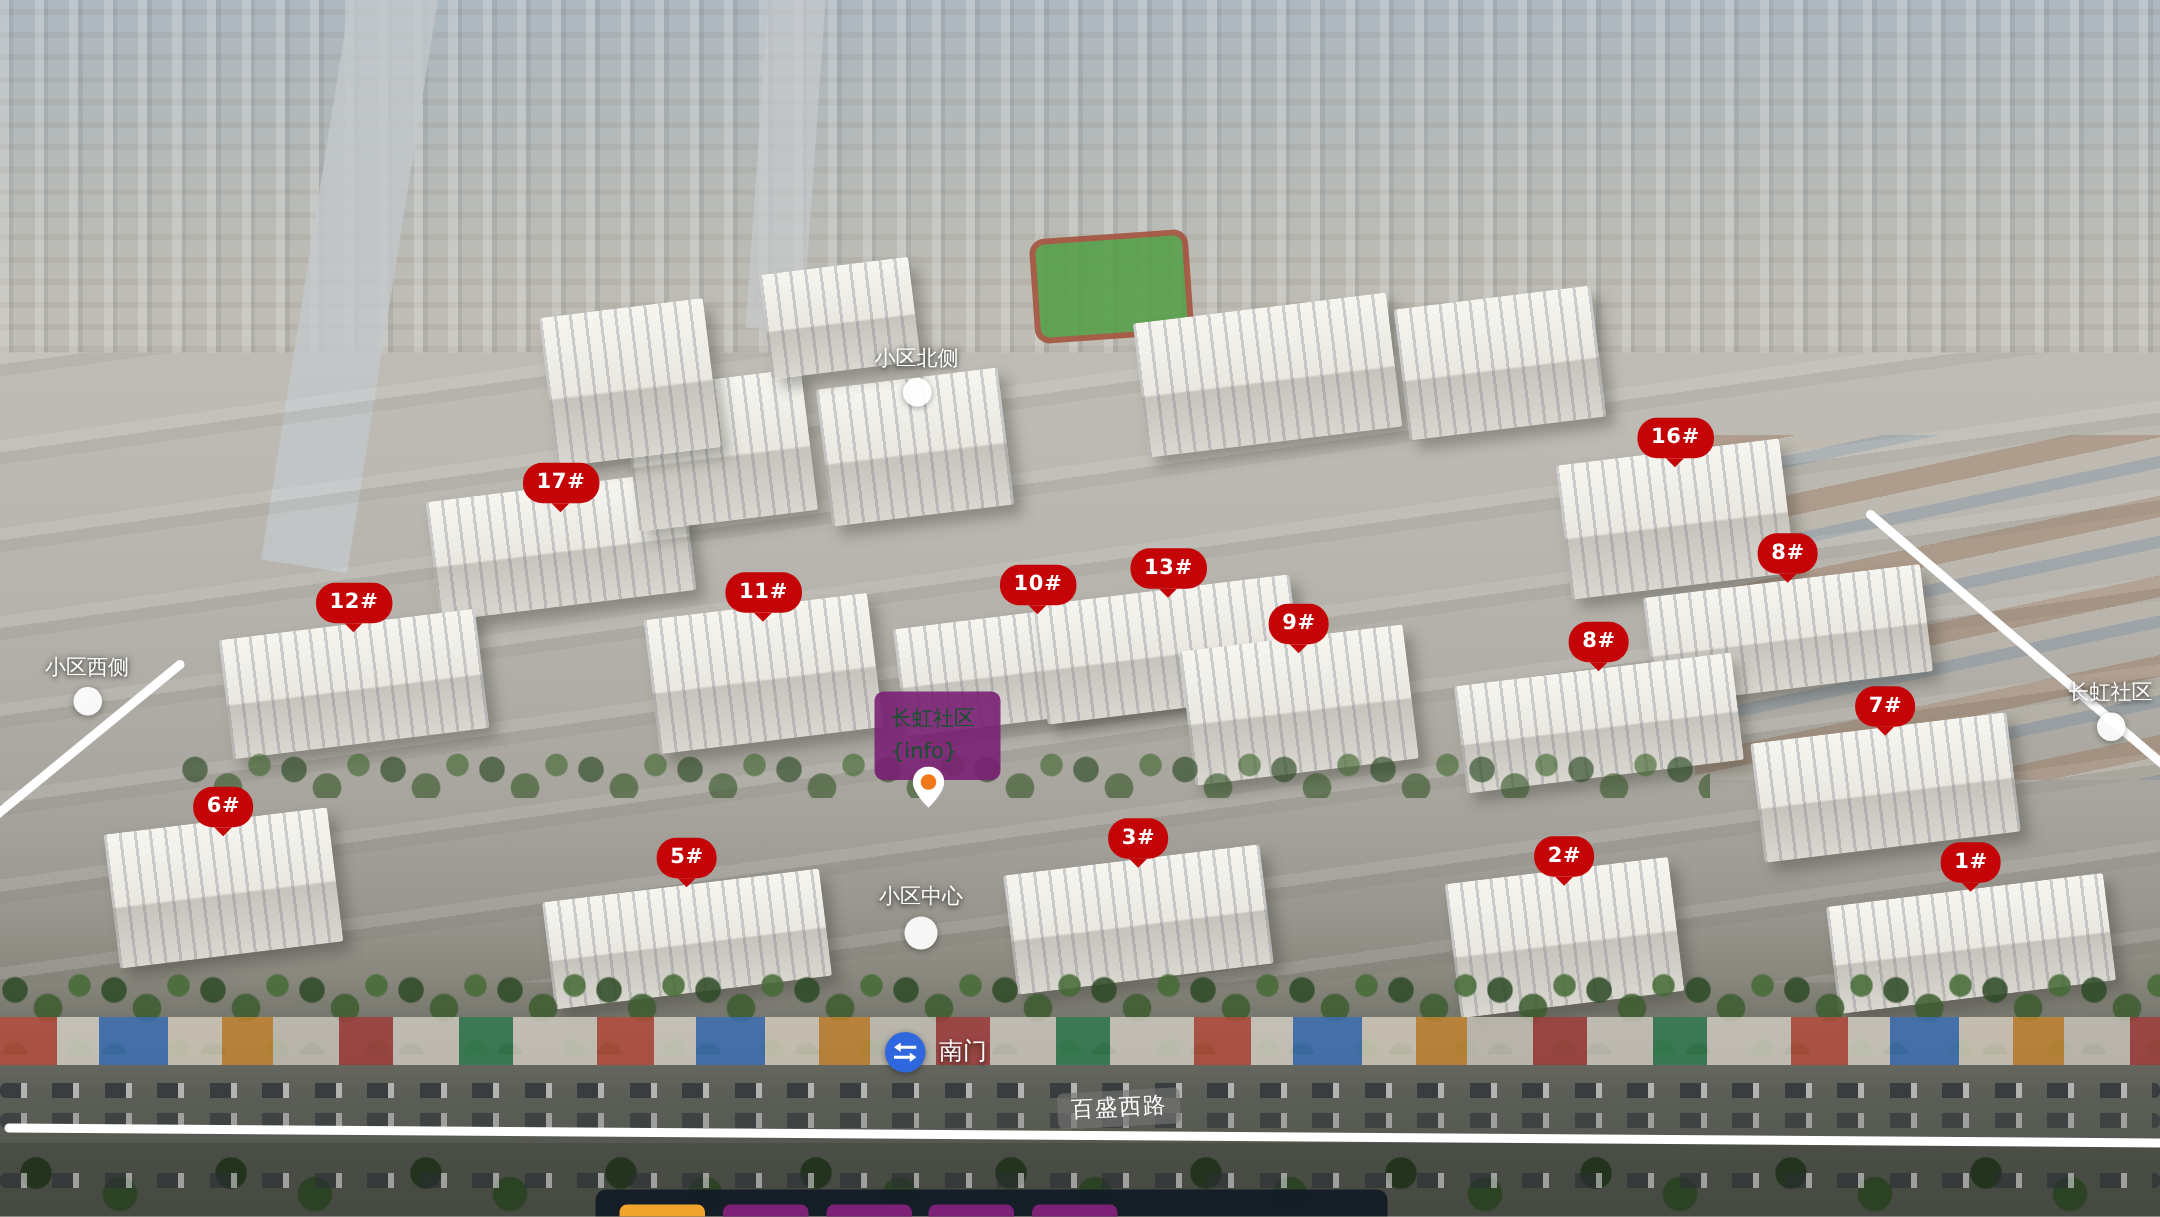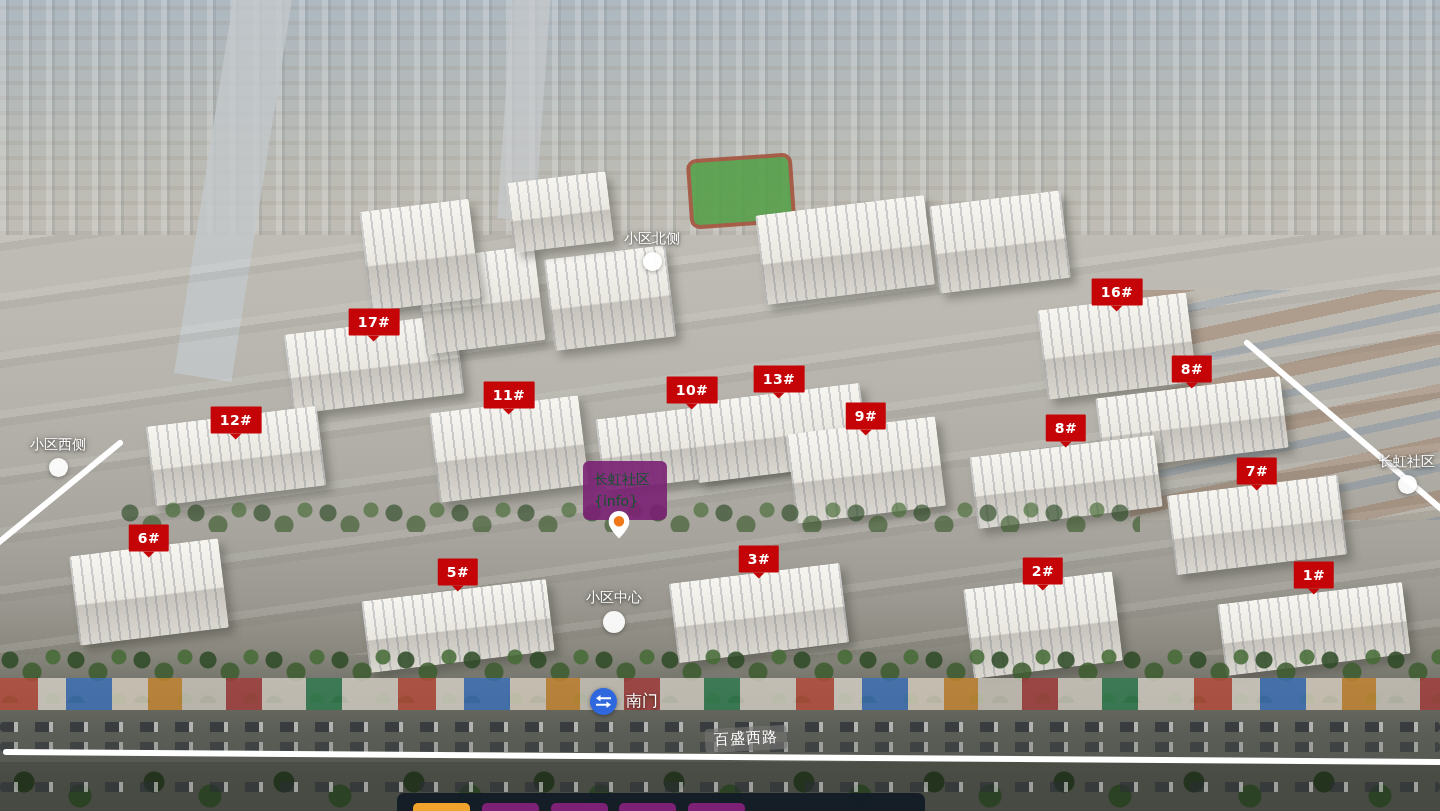--- a/index.html
+++ b/index.html
@@ -53,21 +53,21 @@
   .cars.r3{left:0;top:782px;width:1440px;opacity:.6}
   .lot-bottom{position:absolute;left:0;top:762px;width:1440px;height:49px;
     background:
       radial-gradient(circle at 24px 20px,#23331d 0 10px,transparent 11px),
       radial-gradient(circle at 80px 34px,#2c4224 0 11px,transparent 12px);
     background-size:130px 49px;background-color:rgba(60,64,55,.45);}
   
   .boundary{position:absolute;inset:0;pointer-events:none}
   
   .badge{position:absolute;transform:translate(-50%,-50%);background:#c50408;color:#fff;
-    font-size:14px;font-weight:bold;line-height:1;padding:6px 9px 7px;border-radius:1px;
+    font-size:14px;font-weight:bold;line-height:1;padding:6px 9px 7px;border-radius:13px;
     letter-spacing:.5px;cursor:pointer;white-space:nowrap;}
   .badge::after{content:"";position:absolute;left:50%;top:100%;transform:translateX(-50%);
     border:6px solid transparent;border-top-color:#c50408;border-bottom-width:0;}
   .hotspot{position:absolute;transform:translate(-50%,0);text-align:center;cursor:pointer}
   .hotspot .hs-label{color:#fff;font-size:14px;white-space:nowrap;
     text-shadow:0 1px 3px rgba(0,0,0,.65),0 0 6px rgba(0,0,0,.4);}
   .hotspot .hs-circle{width:19px;height:19px;border-radius:50%;background:rgba(255,255,255,.92);
     margin:4px auto 0;box-shadow:0 1px 4px rgba(0,0,0,.35);}
   .hotspot.center .hs-circle{width:22px;height:22px}
   .gate{position:absolute;display:flex;align-items:center;gap:9px;cursor:pointer}
@@ -161,33 +161,33 @@
     <div class="thumb" style="left: 413px; background: rgb(240, 164, 44);"></div>
     <div class="thumb" style="left: 482px; background: rgb(125, 33, 119);"></div>
     <div class="thumb" style="left: 551px; background: rgb(125, 33, 119);"></div>
     <div class="thumb" style="left: 619px; background: rgb(125, 33, 119);"></div>
     <div class="thumb" style="left: 688px; background: rgb(125, 33, 119);"></div>
   </div>
 
 <div class="badge" style="left: 374px; top: 322px;">17#</div>
 <div class="badge" style="left: 1117px; top: 292px;">16#</div>
 <div class="badge" style="left: 1192px; top: 369px;">8#</div>
-<div class="badge" style="left: 236px; top: 402px; margin-top: 18px;">12#</div>
+<div class="badge" style="left: 236px; top: 402px;">12#</div>
 <div class="badge" style="left: 509px; top: 395px;">11#</div>
 <div class="badge" style="left: 692px; top: 390px; text-align: right;">10#</div>
 <div class="badge" style="left: 779px; top: 379px;">13#</div>
 <div class="badge" style="left: 866px; top: 416px;">9#</div>
 <div class="badge" style="left: 1066px; top: 428px;">8#</div>
 <div class="badge" style="left: 1257px; top: 471px;">7#</div>
 <div class="badge" style="left: 149px; top: 538px;">6#</div>
 <div class="badge" style="left: 458px; top: 572px;">5#</div>
 <div class="badge" style="left: 759px; top: 559px;">3#</div>
 <div class="badge" style="left: 1043px; top: 571px;">2#</div>
 <div class="badge" style="left: 1314px; top: 575px;">1#</div>
-<div class="hotspot" style="left: 611px; top: 230px; margin-left: 41px;">
+<div class="hotspot" style="left: 611px; top: 230px;">
     <div class="hs-label">小区北侧</div>
     <div class="hs-circle"></div>
   </div>
 <div class="hotspot" style="left: 58px; top: 436px;">
     <div class="hs-label">小区西侧</div>
     <div class="hs-circle"></div>
   </div>
 <div class="hotspot" style="left: 1407px; top: 453px;">
     <div class="hs-label">长虹社区</div>
     <div class="hs-circle"></div>

